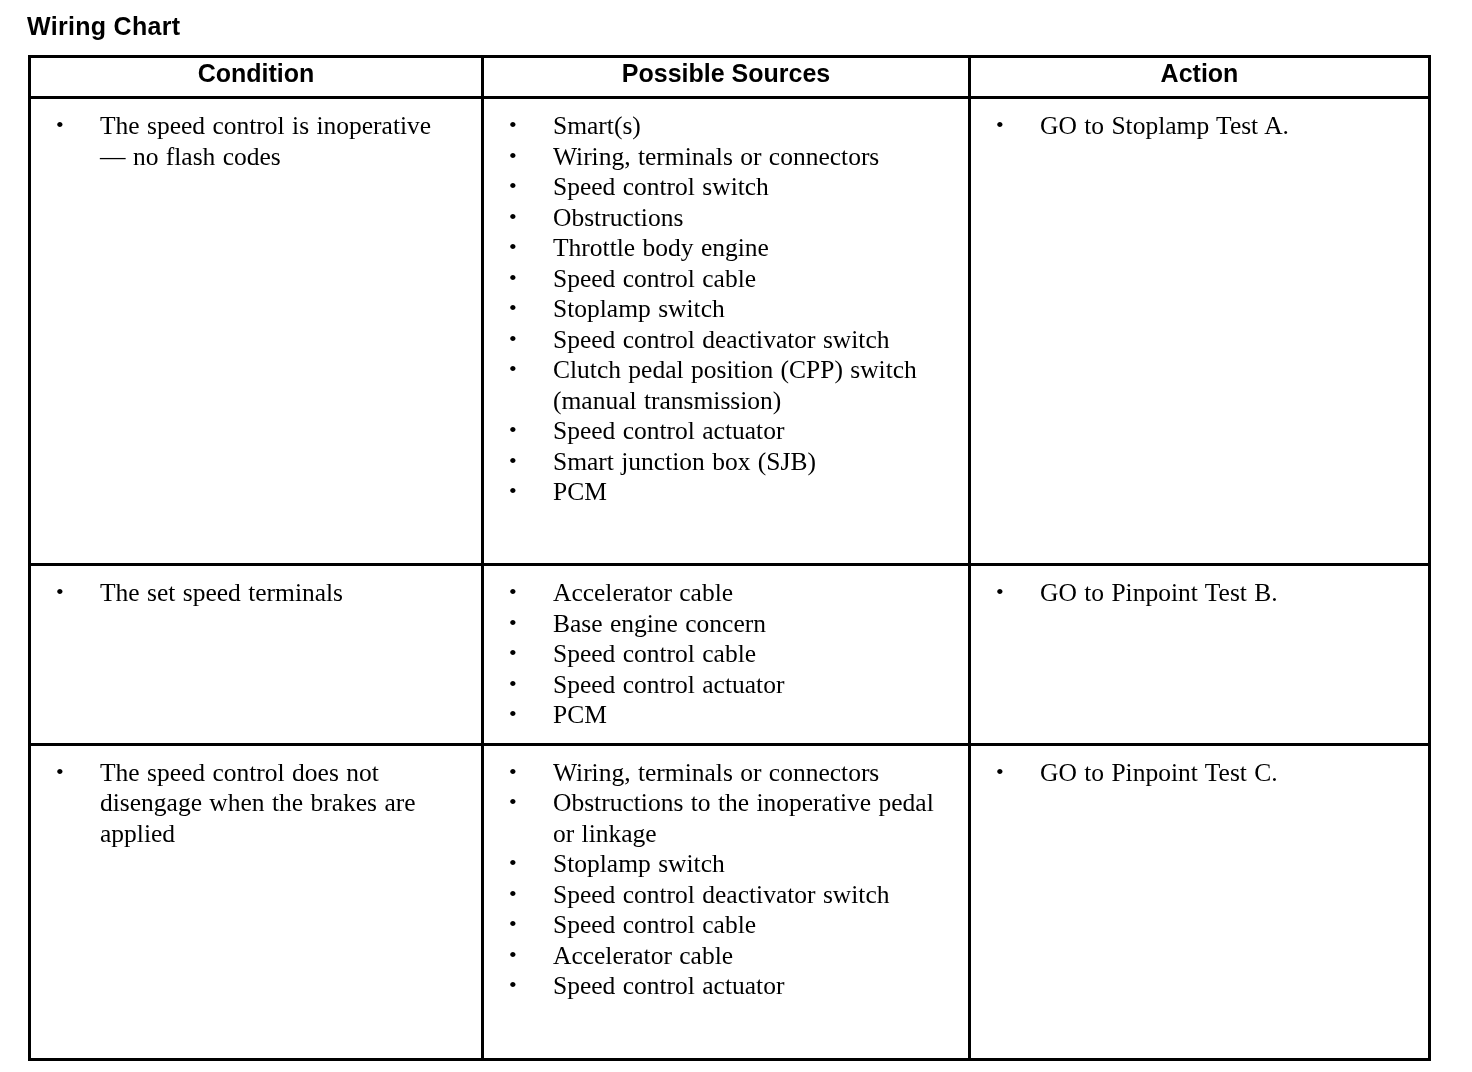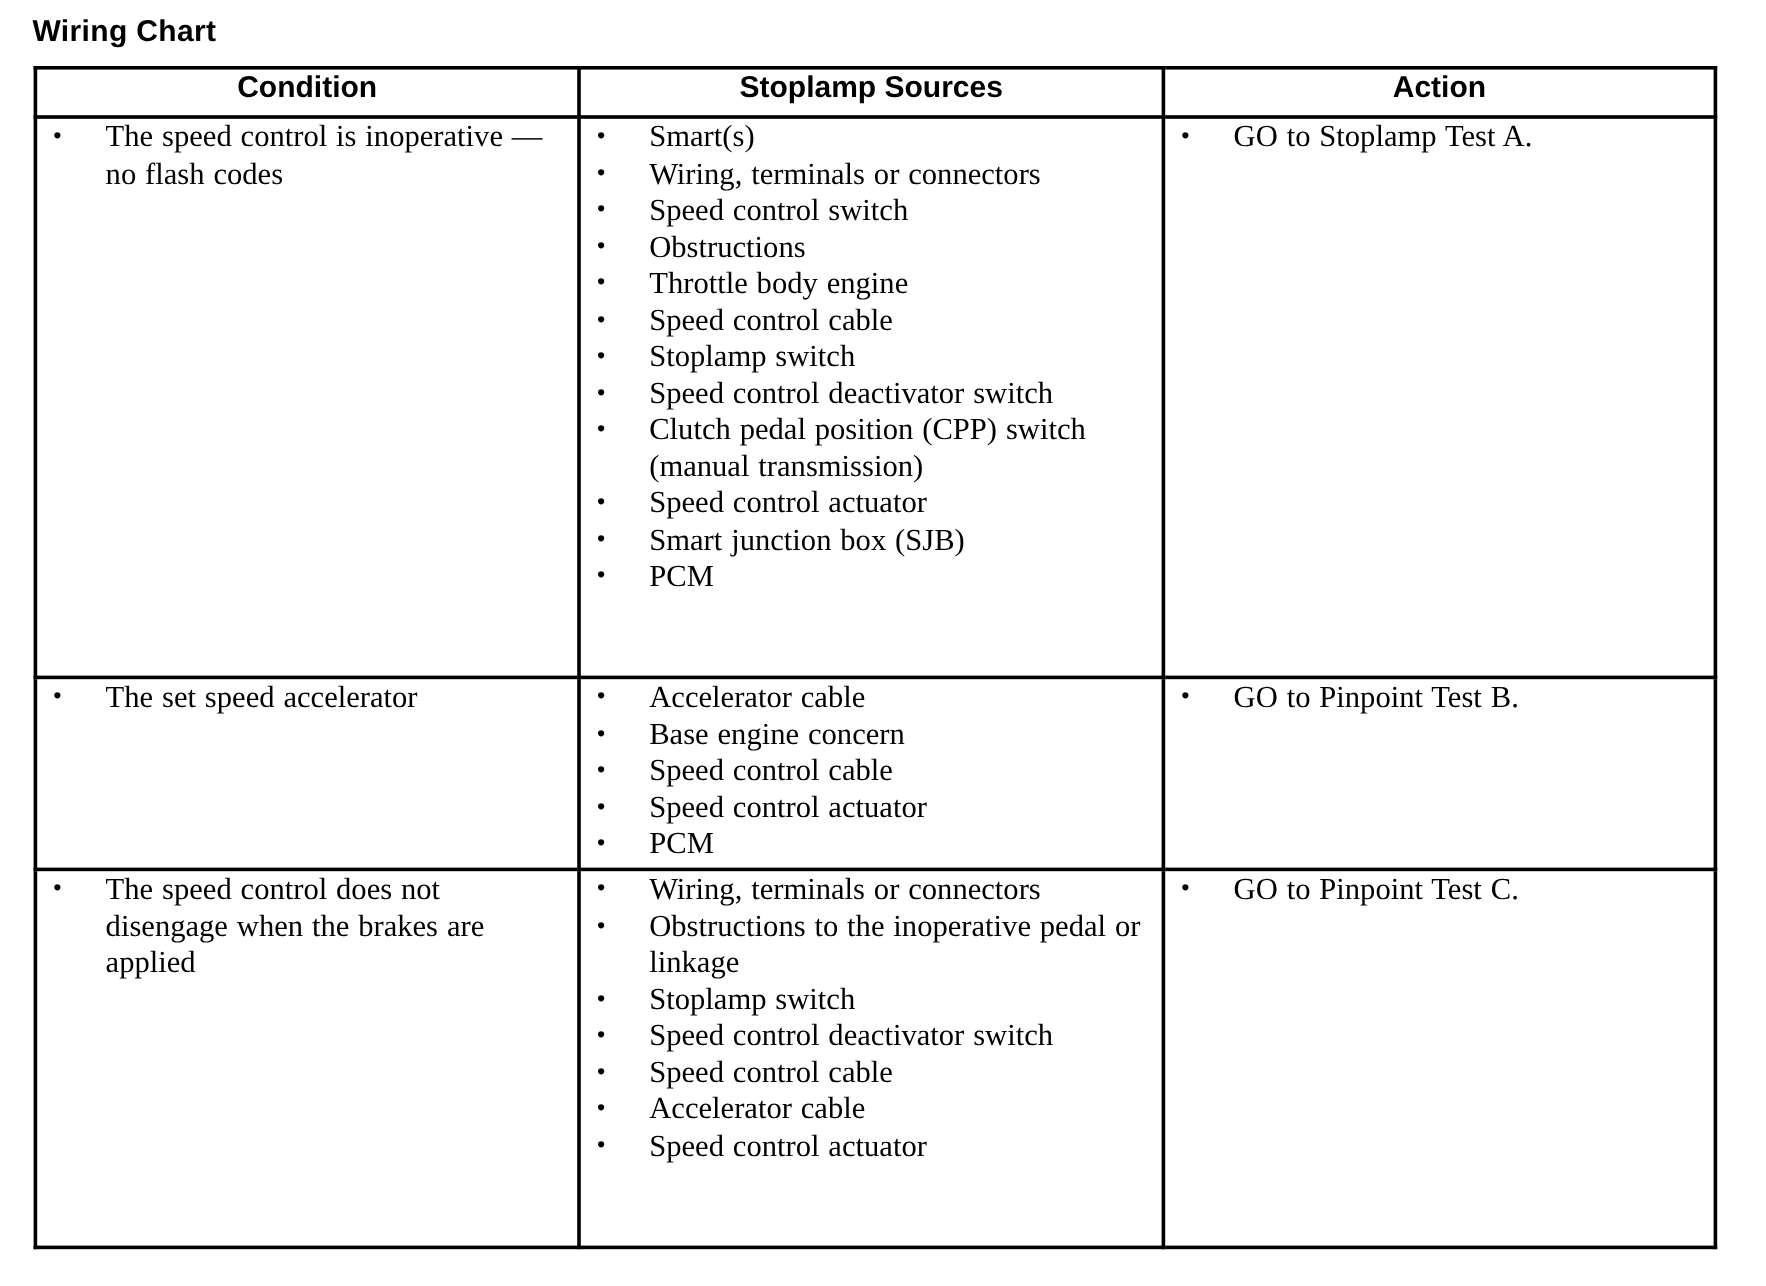--- a/index.html
+++ b/index.html
@@ -66,21 +66,21 @@
     padding: 2px 0 4px 0;
     margin-top: 24px;
   }
 
   td.body-cell {
     padding: 6px 0 8px 0;
   }
 
   ul.bullet-list {
     list-style: none;
-    margin: 0;
+    margin: 12px;
     padding: 0;
   }
 
   ul.bullet-list > li {
     position: relative;
     font-size: 25.5px;
     line-height: 30.5px;
     padding-left: 57px;
     margin: 0 10px 0 0;
     word-spacing: 1px;
@@ -109,21 +109,21 @@
 
   <table class="symptom-table">
     <colgroup>
       <col class="col-condition">
       <col class="col-sources">
       <col class="col-action">
     </colgroup>
     <thead>
       <tr>
         <th class="header-cell">Condition</th>
-        <th class="header-cell">Stoplamp Sources</th>
+        <th class="header-cell">Possible Sources</th>
         <th class="header-cell">Action</th>
       </tr>
     </thead>
     <tbody>
 
       <tr class="row-1">
         <td class="body-cell">
           <ul class="bullet-list">
             <li>The speed control is inoperative — no flash codes</li>
           </ul>
@@ -147,21 +147,21 @@
         <td class="body-cell">
           <ul class="bullet-list">
             <li>GO to Stoplamp Test A.</li>
           </ul>
         </td>
       </tr>
 
       <tr class="row-2">
         <td class="body-cell">
           <ul class="bullet-list">
-            <li>The set speed accelerator</li>
+            <li>The set speed terminals</li>
           </ul>
         </td>
         <td class="body-cell">
           <ul class="bullet-list">
             <li>Accelerator cable</li>
             <li>Base engine concern</li>
             <li>Speed control cable</li>
             <li>Speed control actuator</li>
             <li>PCM</li>
           </ul>

